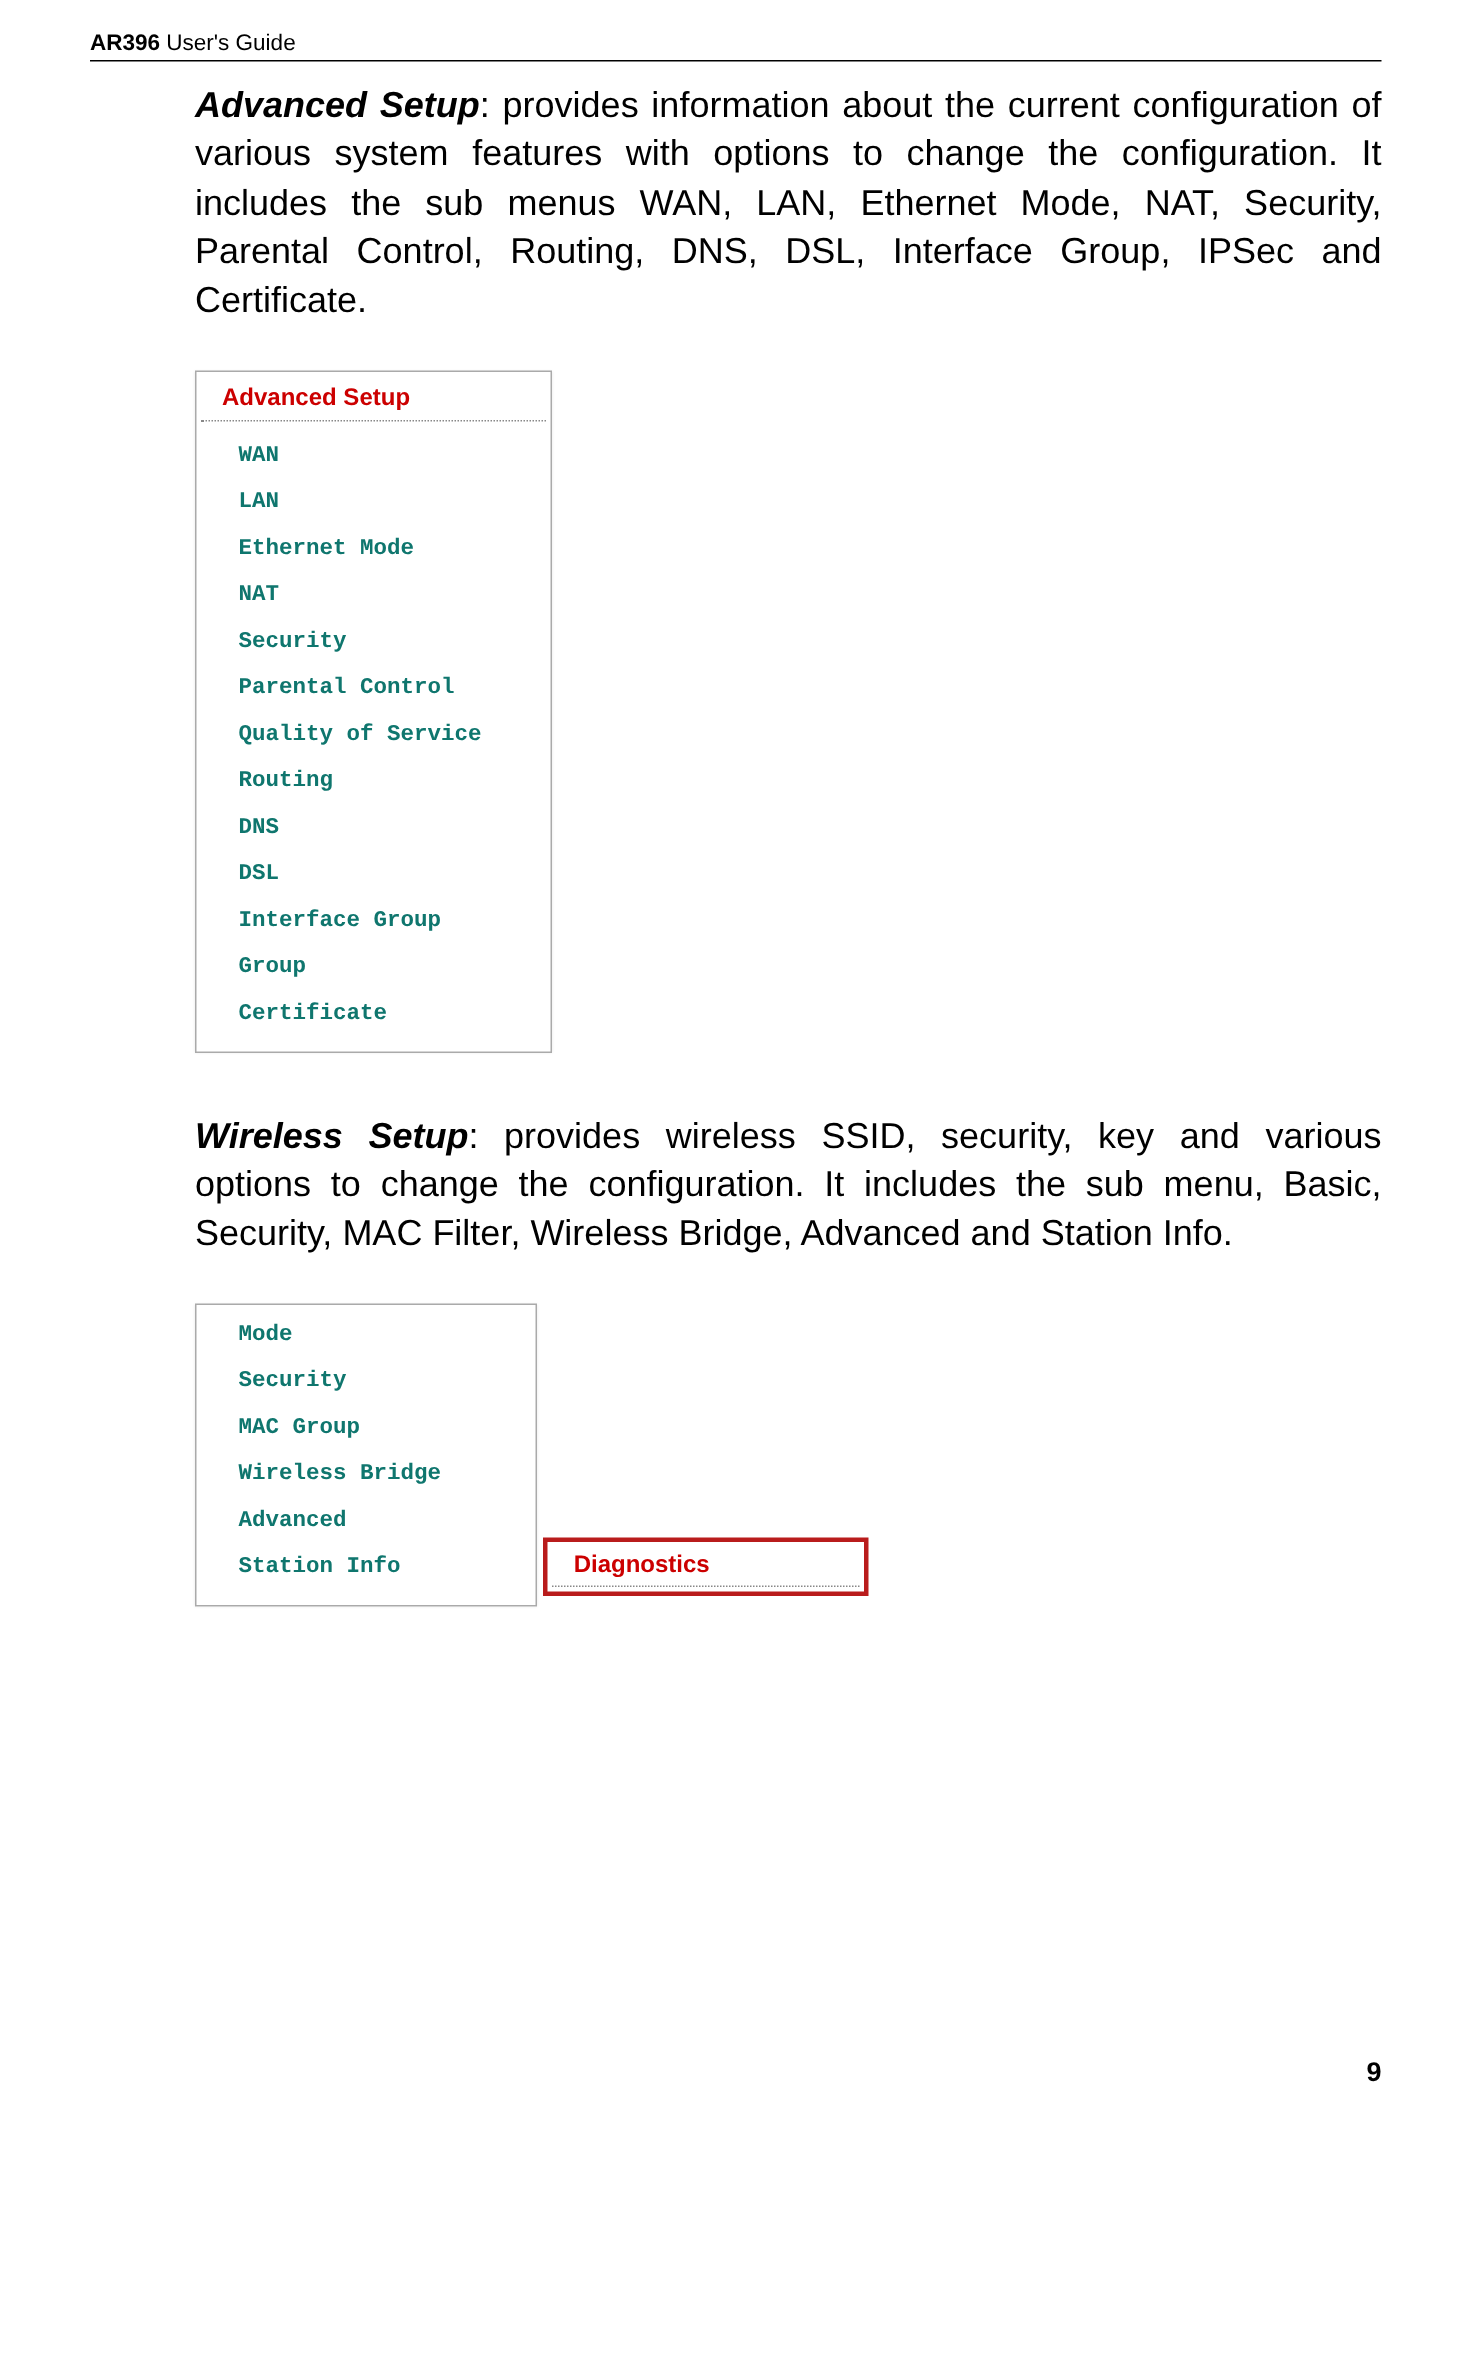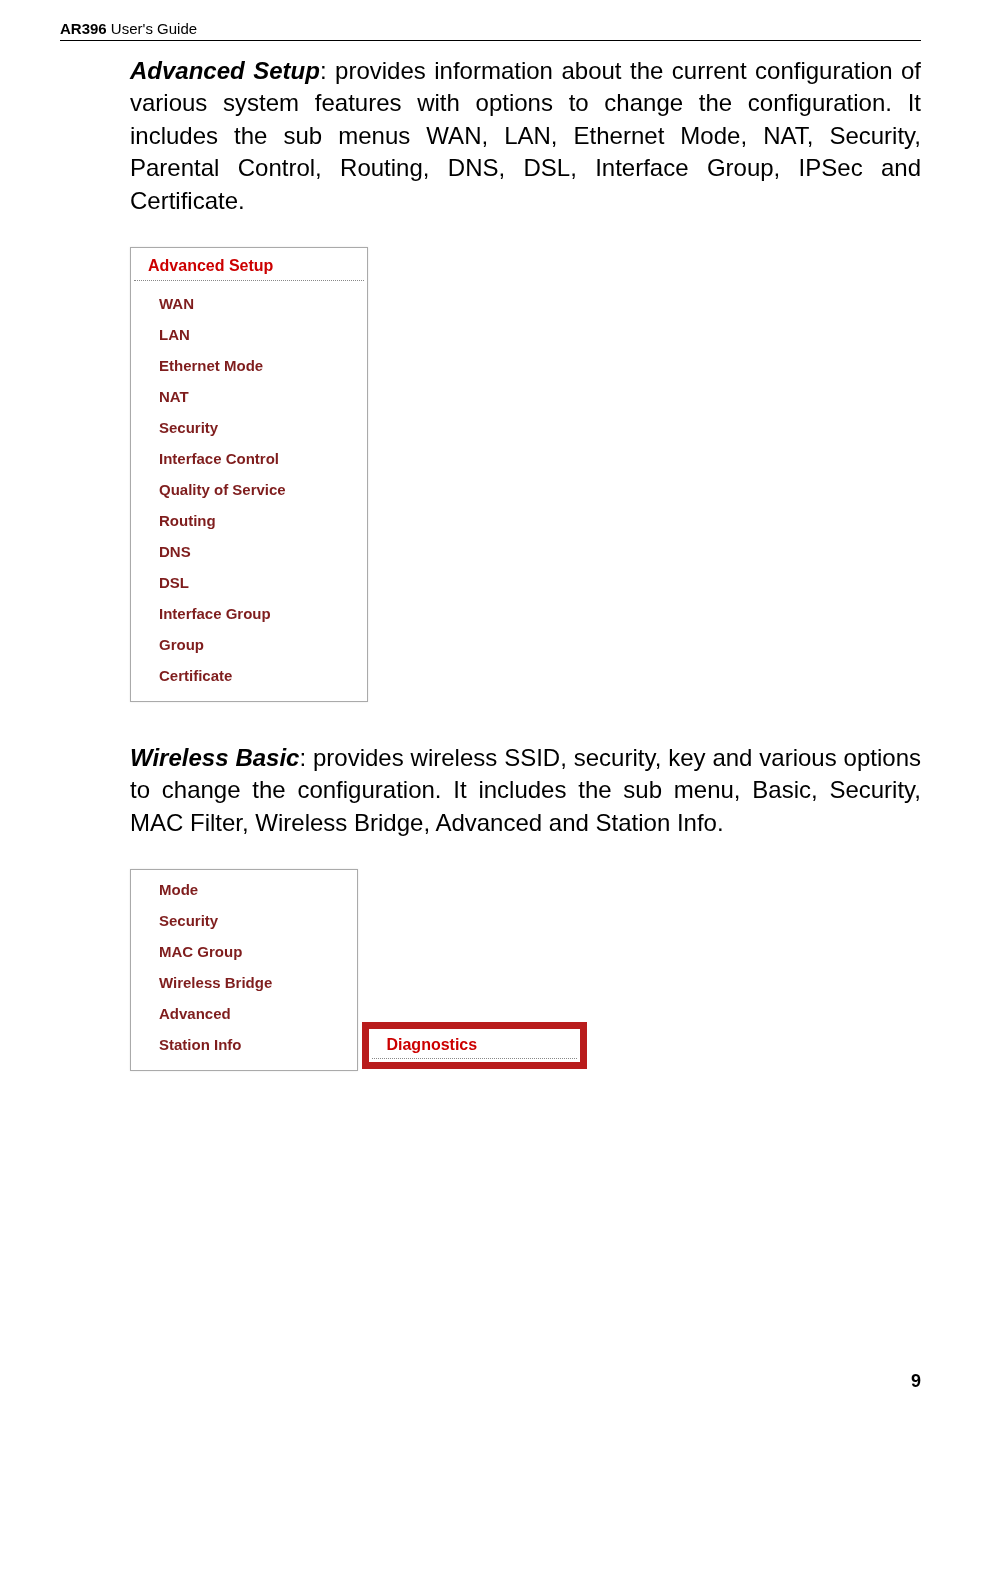--- a/index.html
+++ b/index.html
@@ -50,30 +50,30 @@
     color: #c00;
     font-size: 16px;
     padding: 6px 14px 5px 14px;
     border-bottom: 1px dotted #888;
     margin: 3px;
   }
   .menu-list {
     padding: 4px 18px 10px 28px;
   }
   .menu-item {
-    font-family: Liberation Sans, sans-serif;
+    font-family: Liberation Mono, monospace;
     font-weight: bold;
     font-size: 15px;
-    color: #7f1d1d;
+    color: #0f766e;
     padding: 7px 0;
   }
   .narrow { width: 190px; }
   .wide   { width: 180px; }
   .diag-box {
-    border: 7px solid #b91c1c;
+    border: 3px solid #b91c1c;
     display: inline-block;
     margin-bottom: 10px;
     padding: 3px;
   }
   .diag-inner {
     font-family: Verdana, Geneva, sans-serif;
     font-weight: bold;
     color: #c00;
     font-size: 16px;
     padding: 4px 100px 4px 14px;
@@ -104,34 +104,34 @@
 
     
     <div class="menu-box">
       <div class="menu-header">Advanced Setup</div>
       <div class="menu-list narrow">
         <div class="menu-item">WAN</div>
         <div class="menu-item">LAN</div>
         <div class="menu-item">Ethernet Mode</div>
         <div class="menu-item">NAT</div>
         <div class="menu-item">Security</div>
-        <div class="menu-item">Interface Control</div>
+        <div class="menu-item">Parental Control</div>
         <div class="menu-item">Quality of Service</div>
         <div class="menu-item">Routing</div>
         <div class="menu-item">DNS</div>
         <div class="menu-item">DSL</div>
         <div class="menu-item">Interface Group</div>
         <div class="menu-item">Group</div>
         <div class="menu-item">Certificate</div>
       </div>
     </div>
 
     
     <div class="para">
-      <span class="title-strong">Wireless Basic</span><span>: provides wireless SSID, security, key and various options to change the configuration. It includes the sub menu, Basic, Security, MAC Filter, Wireless Bridge, Advanced and Station Info.</span>
+      <span class="title-strong">Wireless Setup</span><span>: provides wireless SSID, security, key and various options to change the configuration. It includes the sub menu, Basic, Security, MAC Filter, Wireless Bridge, Advanced and Station Info.</span>
     </div>
 
     
     <div class="menu-box">
       <div class="menu-list wide">
         <div class="menu-item">Mode</div>
         <div class="menu-item">Security</div>
         <div class="menu-item">MAC Group</div>
         <div class="menu-item">Wireless Bridge</div>
         <div class="menu-item">Advanced</div>

